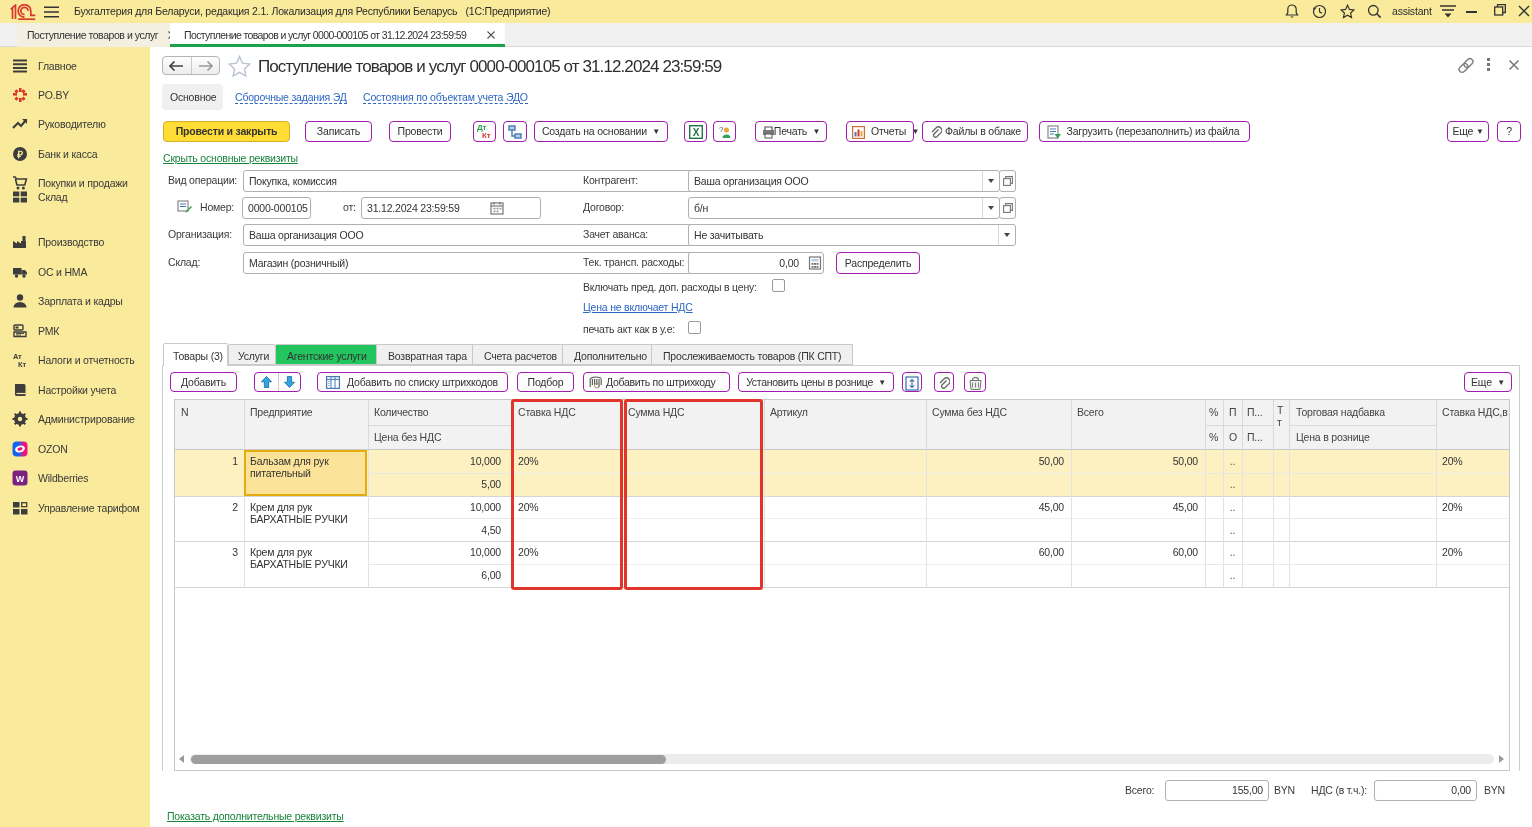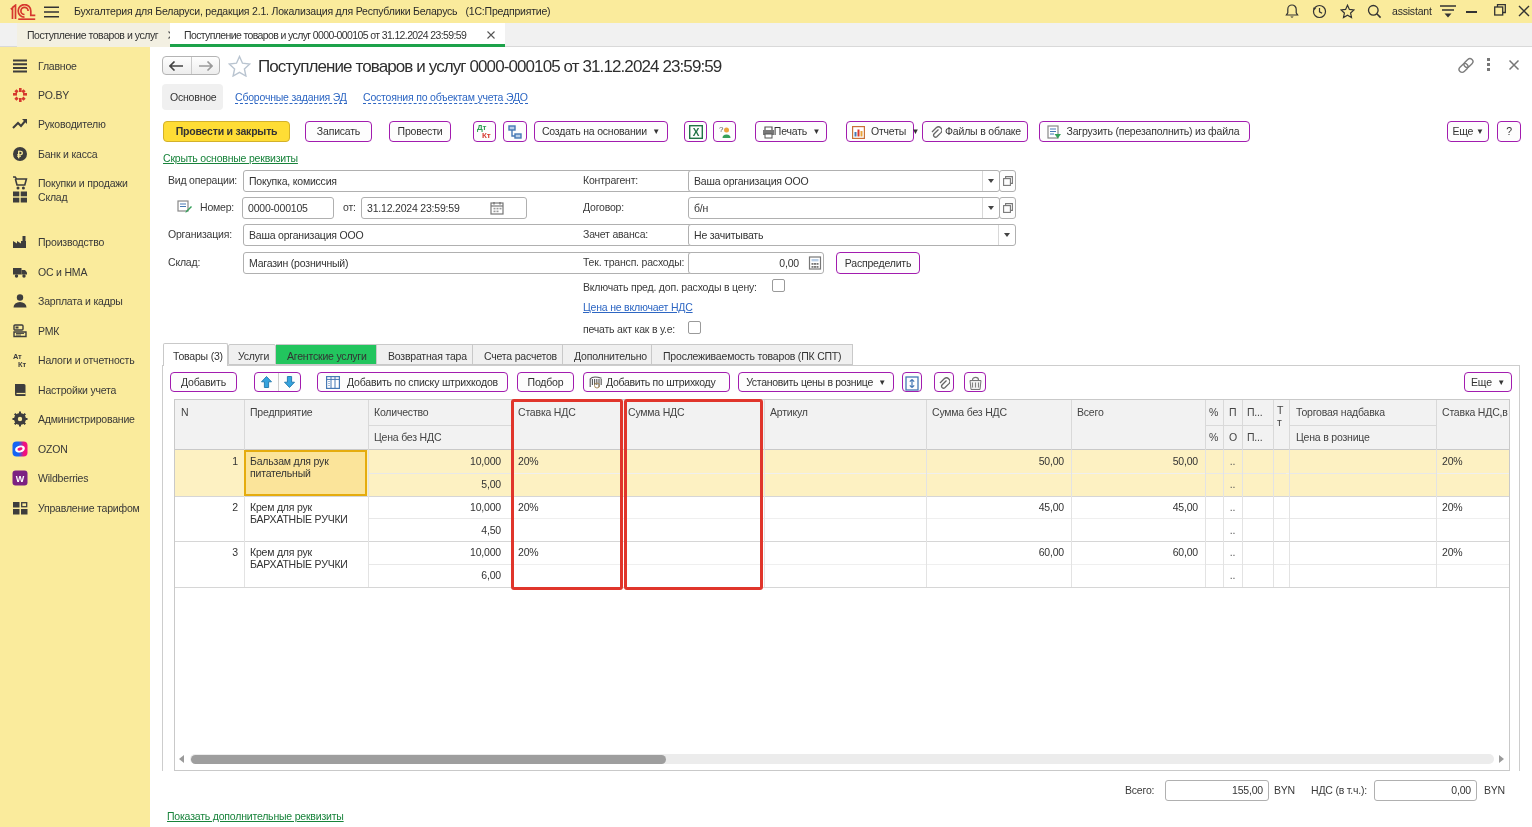--- a/index.html
+++ b/index.html
@@ -334,25 +334,25 @@
         <rect x="0.6" y="2.6" width="6.8" height="6.8"></rect>
         <path d="M2.6 2.6 V0.6 H9.4 V7.4 H7.4"></path>
       </g>
     </svg></div>
 <svg class="abs" style="left:177px;top:199px" width="15" height="14" viewBox="0 0 15 14">
     <rect x="1" y="2" width="10" height="10" fill="#fff" stroke="#888" stroke-width="1.2"></rect>
     <path d="M3 5 h6 M3 7.5 h6" stroke="#4678B4" stroke-width="1"></path>
     <path d="M9 12 l5 -5 1 1 -5 5 -1.7 .7 Z" fill="#35A05A"></path>
   </svg>
 <div class="lbl-r" style="left:200px;top:201px">Номер:</div>
-<div class="inp" style="left:242px;top:197px;width:92px;">
+<div class="inp" style="left:242px;top:197px;width:69px;">
     <div class="t">0000-000105</div>
   </div>
 <div class="lbl-r" style="left:343px;top:201px">от:</div>
-<div class="inp" style="left:361px;top:197px;width:166px;padding-left:35px;">
+<div class="inp" style="left:361px;top:197px;width:180px;padding-left:35px;">
     <div class="t">31.12.2024 23:59:59</div>
   <svg class="abs" style="left:128px;top:3px" width="14" height="14" viewBox="0 0 14 14">
       <rect x="1" y="2" width="12" height="11" fill="none" stroke="#777" stroke-width="1.2"></rect>
       <path d="M1 5 H13" stroke="#777" stroke-width="1.2"></path>
       <path d="M4 1 v2.5 M10 1 v2.5" stroke="#777" stroke-width="1.4"></path>
       <g fill="#999">
         <rect x="3.5" y="6.8" width="2" height="1.6"></rect>
         <rect x="6.5" y="6.8" width="2" height="1.6"></rect>
         <rect x="9.5" y="6.8" width="2" height="1.6"></rect>
         <rect x="3.5" y="9.6" width="2" height="1.6"></rect>

